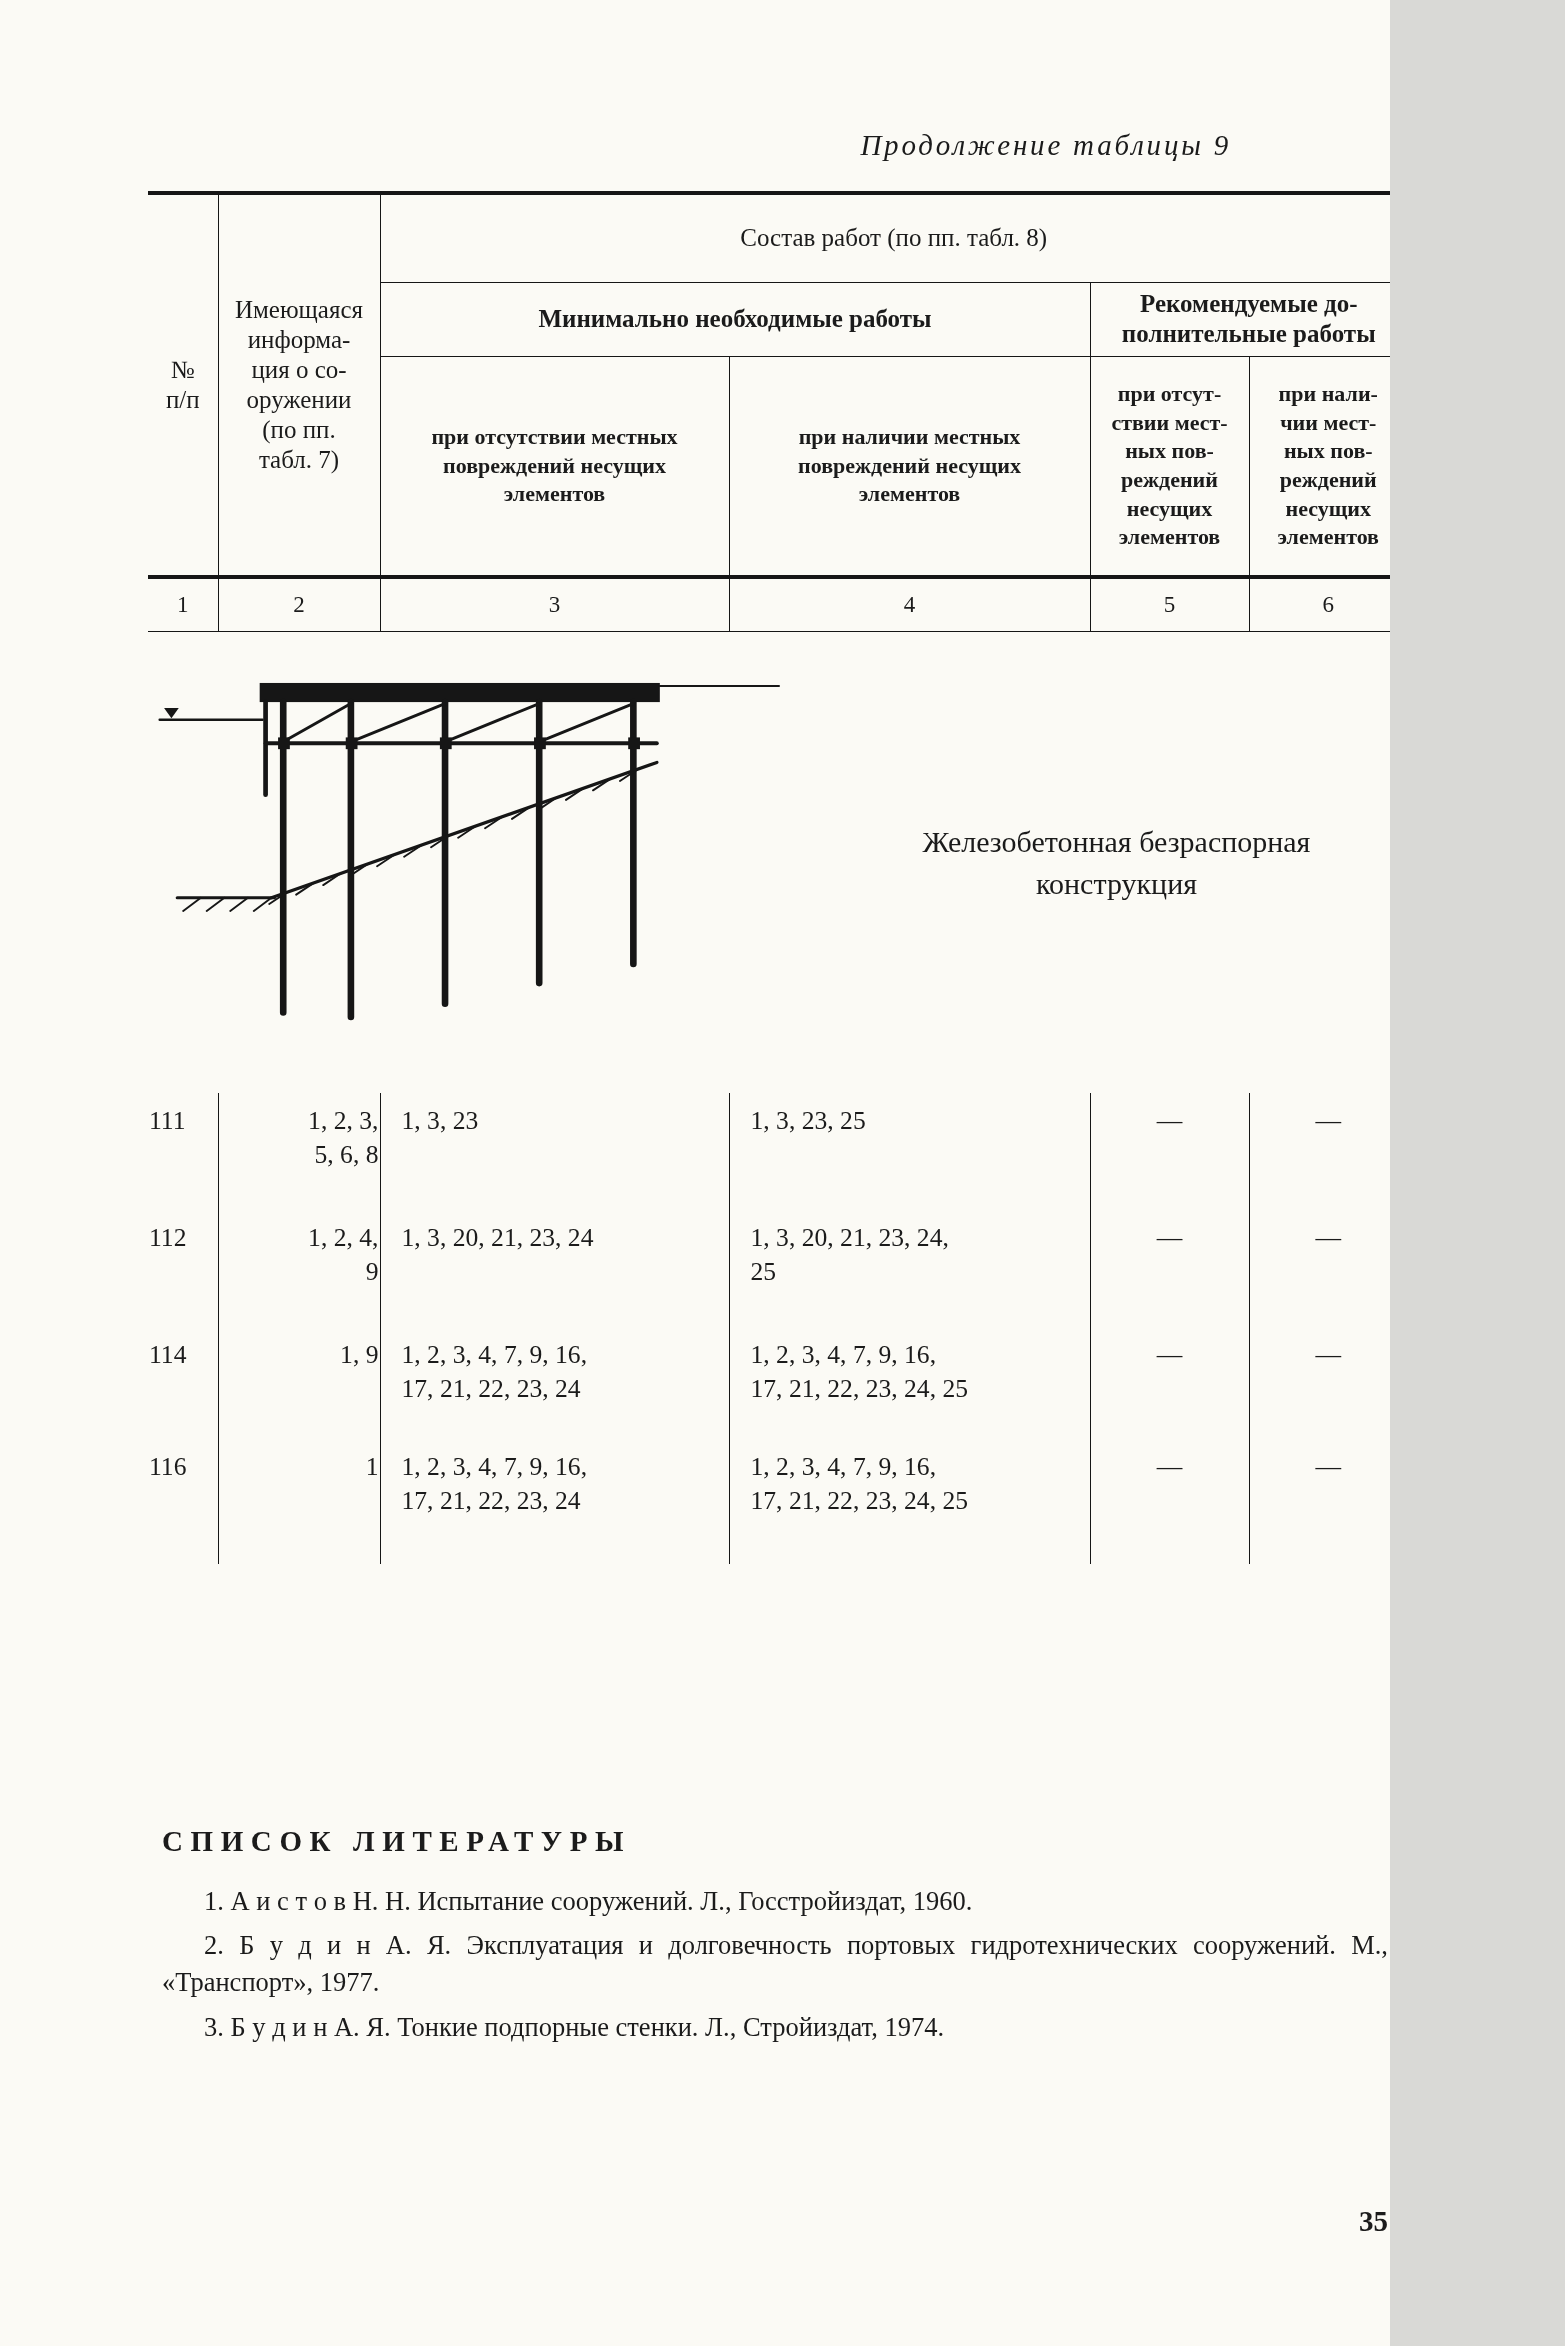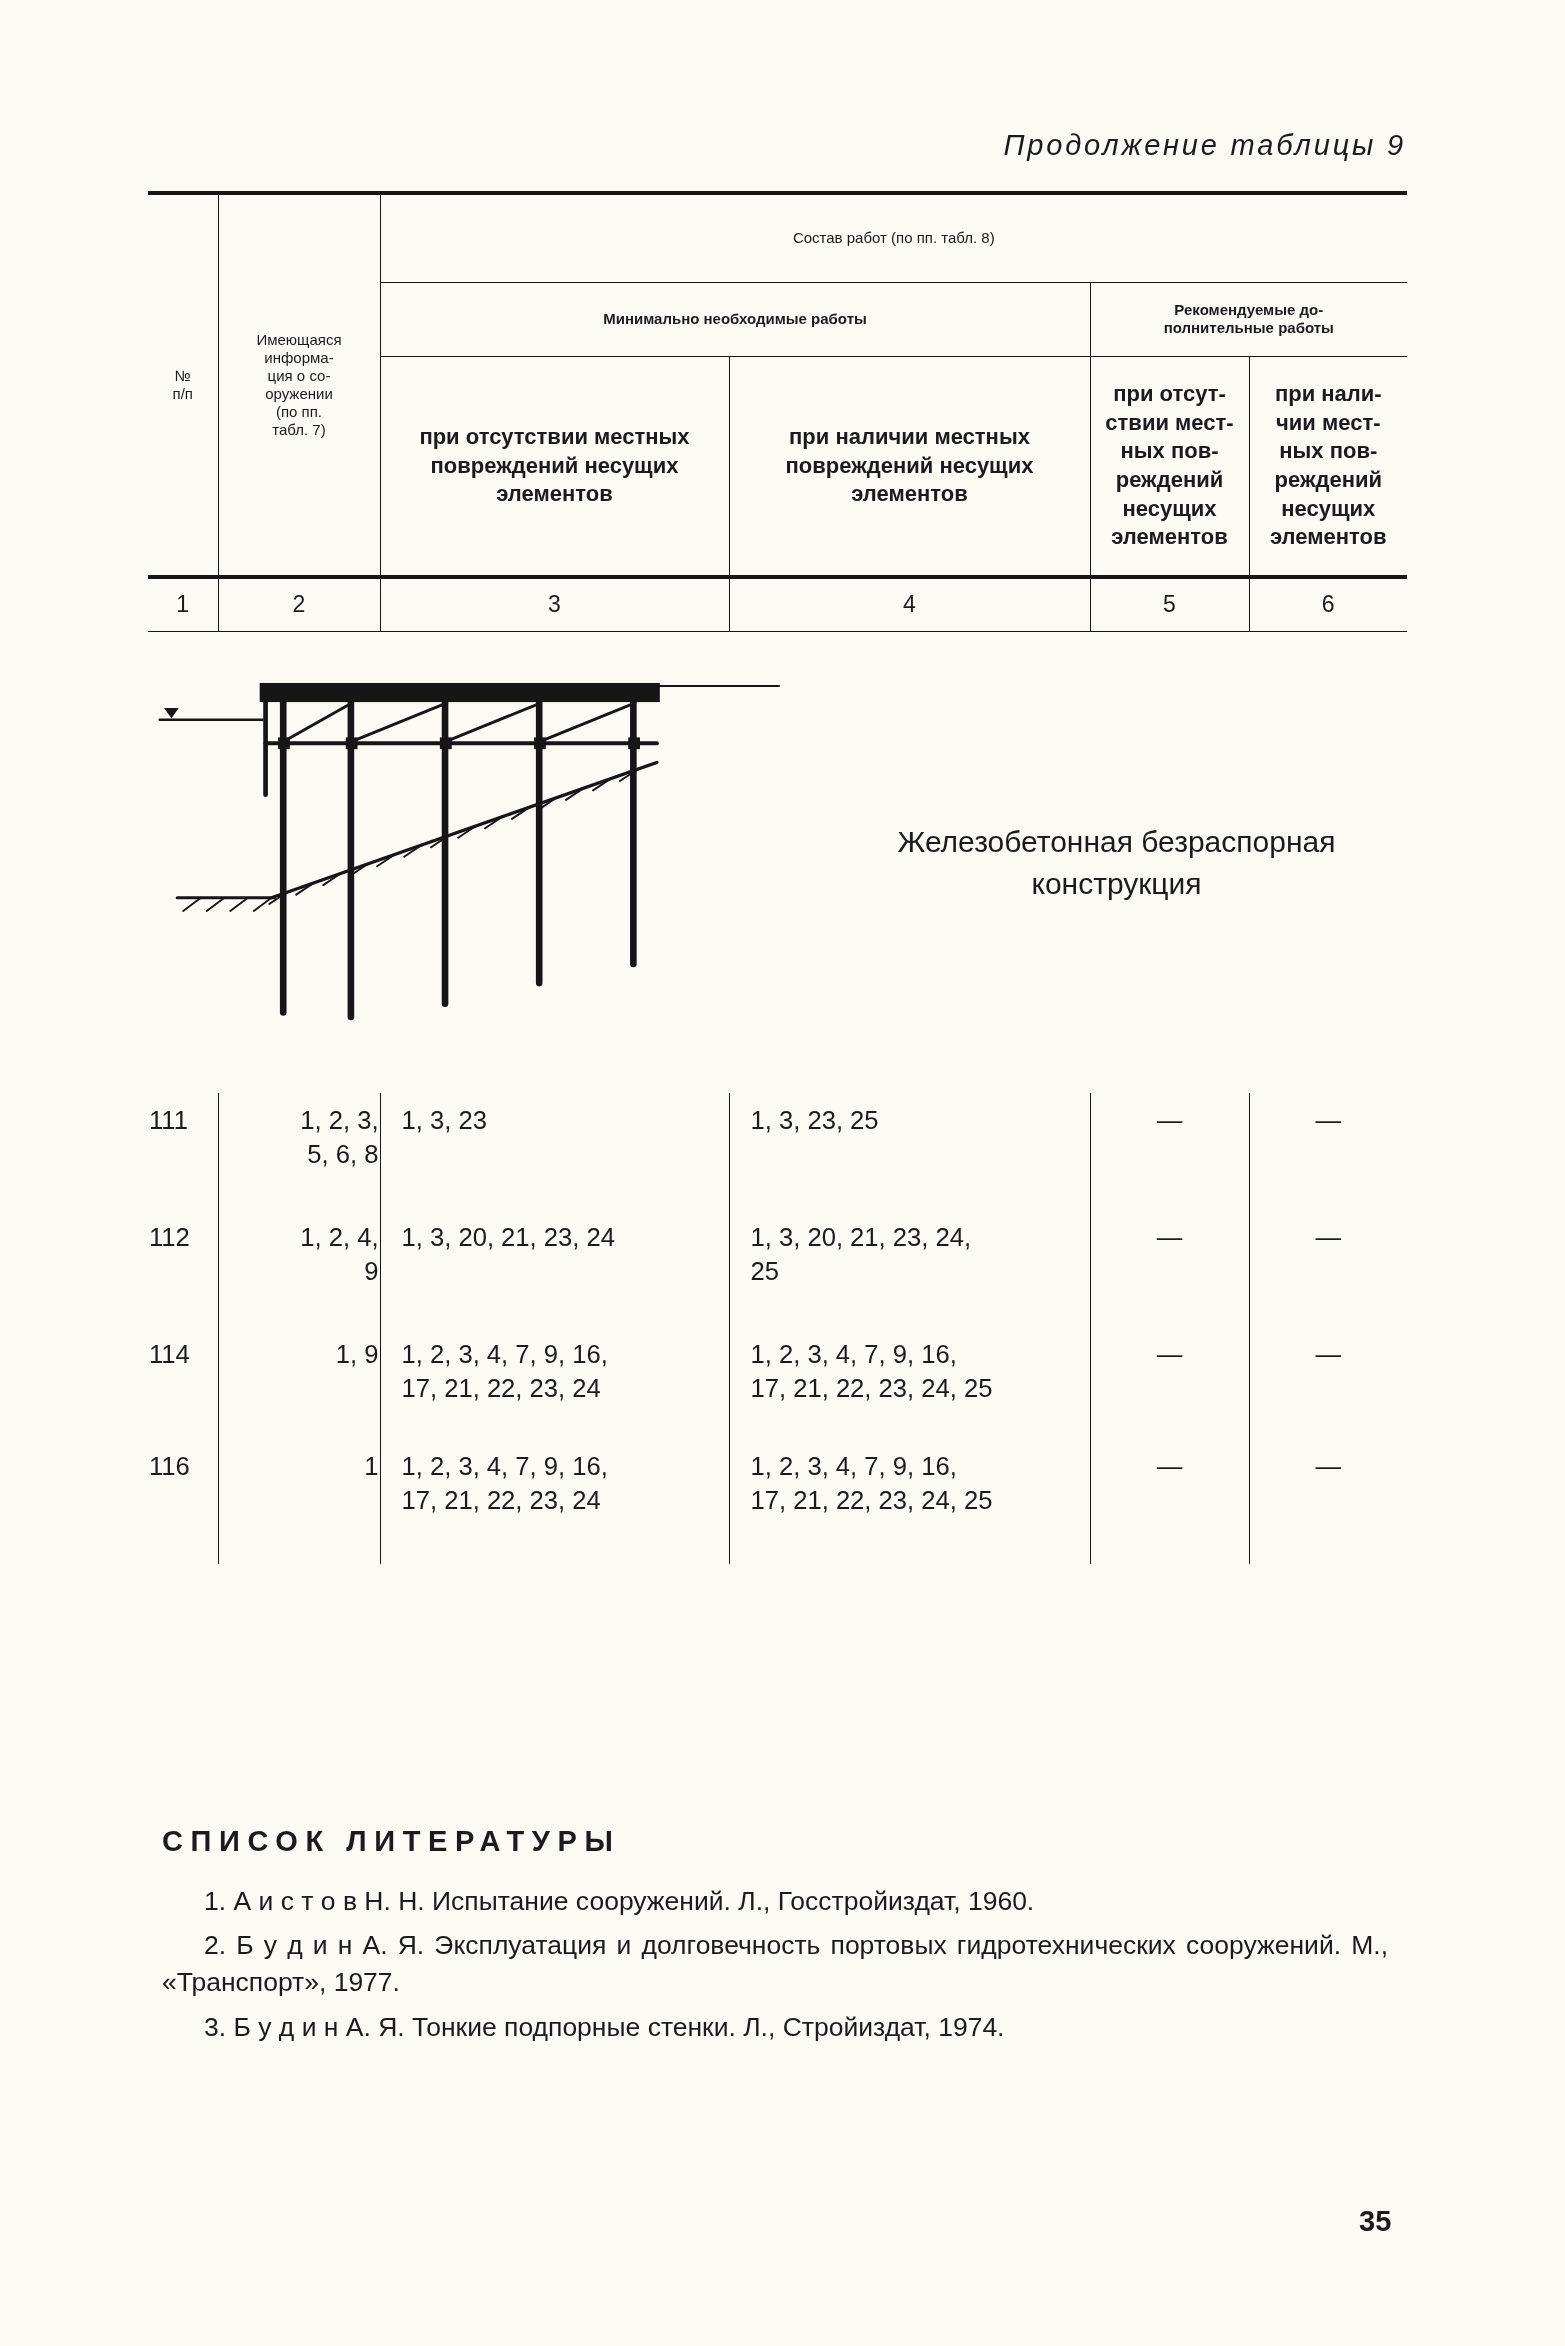--- a/index.html
+++ b/index.html
@@ -1,34 +1,34 @@
 <!DOCTYPE html>
 <html style="font-size:15px"><head>
 <meta charset="utf-8">
 <style>
   html,body{margin:0;padding:0;background:#d9d9d6;}
   .page{
     position:relative;
-    width:1565px;height:2347px;
+    width:1390px;height:2347px;
     background:#fbfaf5;
-    font-family:Liberation Sans, sans-serif;
+    font-family:Liberation Serif, serif;
     color:#1b1b1b;
     overflow:hidden;
   }
   
   .cont-label{
     position:absolute;top:129px;right:159px;
     font-style:italic;font-size:29px;letter-spacing:2.8px;
   }
   
   table{border-collapse:collapse;table-layout:fixed;}
   .hdr{position:absolute;left:148px;top:191px;width:1259px;border-top:4.7px solid #161616;}
   .hdr td{
     text-align:center;vertical-align:middle;
-    font-size:15px;line-height:1.2;padding:3.8px 5.7px;
+    font-size:25px;line-height:1.2;padding:3.8px 5.7px;
     white-space:pre-line;
   }
   .c-num{border-right:1.9px solid #161616;font-size:23px;}
   .c-info{border-right:1.9px solid #161616;font-size:24px;line-height:1.28;}
   .c-sostav{border-bottom:1.9px solid #161616;height:79px;font-size:24px;}
   .c-min{border-bottom:1.9px solid #161616;border-right:1.9px solid #161616;height:66px;font-weight:700;font-size:24px;}
   .c-rec{border-bottom:1.9px solid #161616;font-weight:700;font-size:24px;line-height:1.25;}
   .r3 td{height:210px;font-weight:700;font-size:22px;line-height:1.3;}
   .sub3,.sub4,.sub5{border-right:1.9px solid #161616;}
   .r4 td{border-top:4.7px solid #161616;border-bottom:1.9px solid #161616;height:45px;font-size:23px;}

